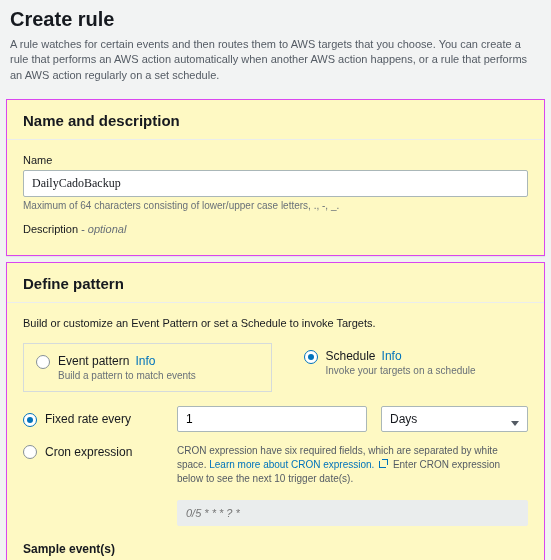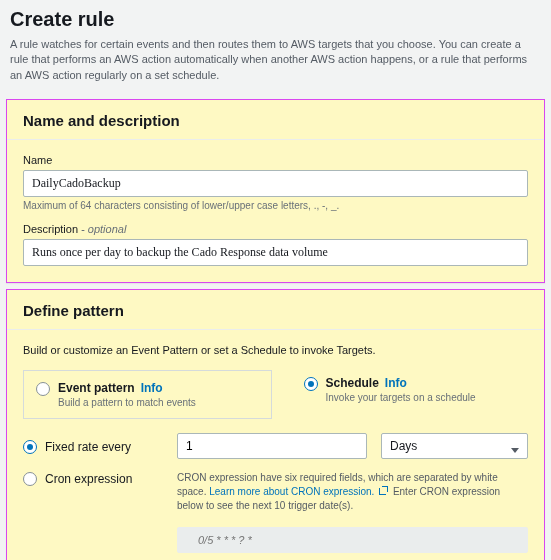--- a/index.html
+++ b/index.html
@@ -57,25 +57,25 @@
   .radio {
     width: 14px; height: 14px; border: 1px solid #879196;
     border-radius: 50%; flex-shrink:0; margin-top: 1px;
     display:flex; align-items:center; justify-content:center;
     background:#fff;
   }
   .radio.checked { border-color: #0073bb; }
   .radio.checked::after {
     content:""; width:6px; height:6px; background:#0073bb; border-radius:50%;
   }
-  .choice-title { font-size: 12px; font-weight:700; display:flex; align-items:center; gap:6px;}
+  .choice-title { font-size: 12px; font-weight:400; display:flex; align-items:center; gap:6px;}
   .info-link { color:#0073bb; font-size:12px; cursor:pointer; }
   .choice-sub { font-size: 10px; color:#687078; margin-top:2px; }
   .row { display:flex; gap:14px; align-items:center; margin-bottom:12px;}
-  .row-label { width: 140px; display:flex; gap:8px; align-items:flex-end; font-size:12px; }
+  .row-label { width: 140px; display:flex; gap:8px; align-items:center; font-size:12px; }
   .num-input {
     width: 190px; border:1px solid #aab7b8; padding:5px 8px; font-size:12px; border-radius:2px;
   }
   .select {
     flex:1; border:1px solid #aab7b8; padding:5px 8px; font-size:12px;
     display:flex; justify-content:space-between; align-items:flex-end;
     border-radius:2px; background:#fff;
   }
   .caret {
     width:0; height:0; border-left:4px solid transparent;
@@ -89,21 +89,21 @@
   .ext-icon::before {
     content:""; position:absolute; left:0; bottom:0; width:6px; height:6px;
     border:1px solid #0073bb; border-top:none; border-right:none;
   }
   .ext-icon::after {
     content:""; position:absolute; right:0; top:0; width:5px; height:5px;
     border-top:1px solid #0073bb; border-right:1px solid #0073bb;
   }
   .cron-input {
     width:100%; background:#eaeded; border:1px solid #eaeded;
-    padding:6px 20px; font-size:11px; font-style:italic; color:#879196;
+    padding:6px 8px; font-size:11px; font-style:italic; color:#879196;
     border-radius:2px;
   }
   .sample {
     display:flex; align-items:center; gap:6px; font-size:12px; font-weight:600;
     margin-top:16px; cursor:pointer;
   }
 </style>
 </head>
 <body>
 
@@ -117,21 +117,20 @@
     <h2>Name and description</h2>
   </div>
   <div class="panel-body">
     <label class="field-label">Name</label>
     <input class="text-input" type="text" value="DailyCadoBackup" style="">
     <div class="hint">Maximum of 64 characters consisting of lower/upper case letters, ., -, _.</div>
     <div class="spacer"></div>
     <label class="field-label">
       <span>Description</span><span class="optional"> - optional</span>
     </label>
-    <input class="text-input" type="text" value="Runs once per day to backup the Cado Response data volume" style="">
   </div>
 </div>
 
 <div class="panel">
   <div class="panel-head">
     <h2>Define pattern</h2>
   </div>
   <div class="panel-body">
     <div class="pattern-desc">Build or customize an Event Pattern or set a Schedule to invoke Targets.</div>
 

